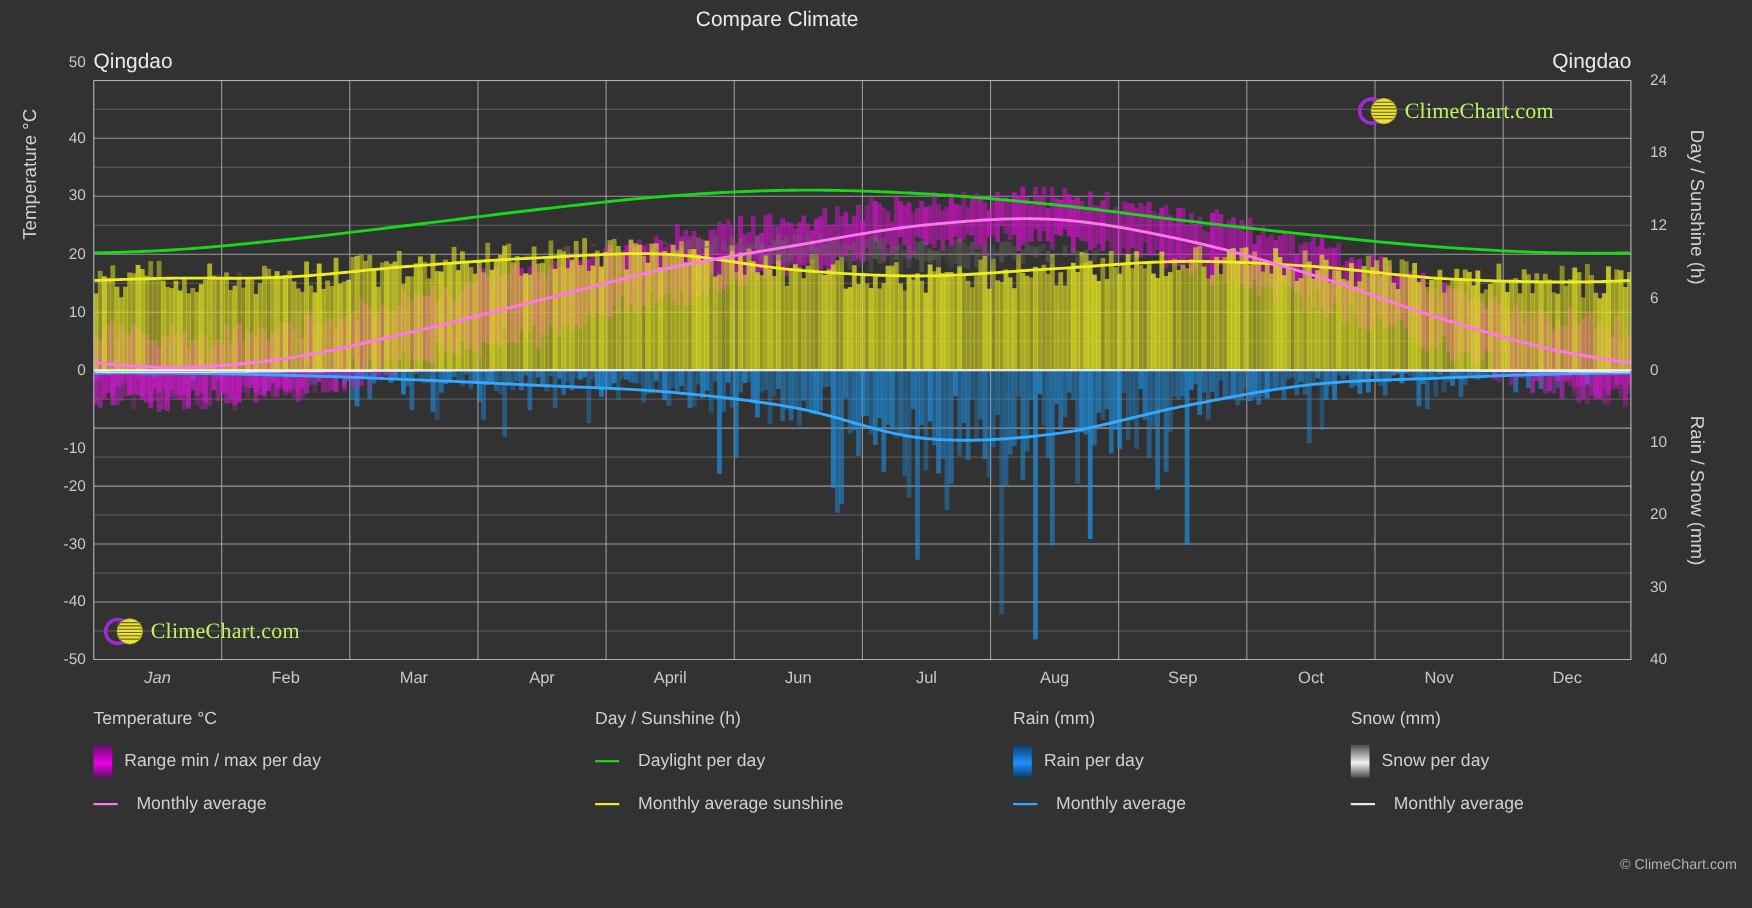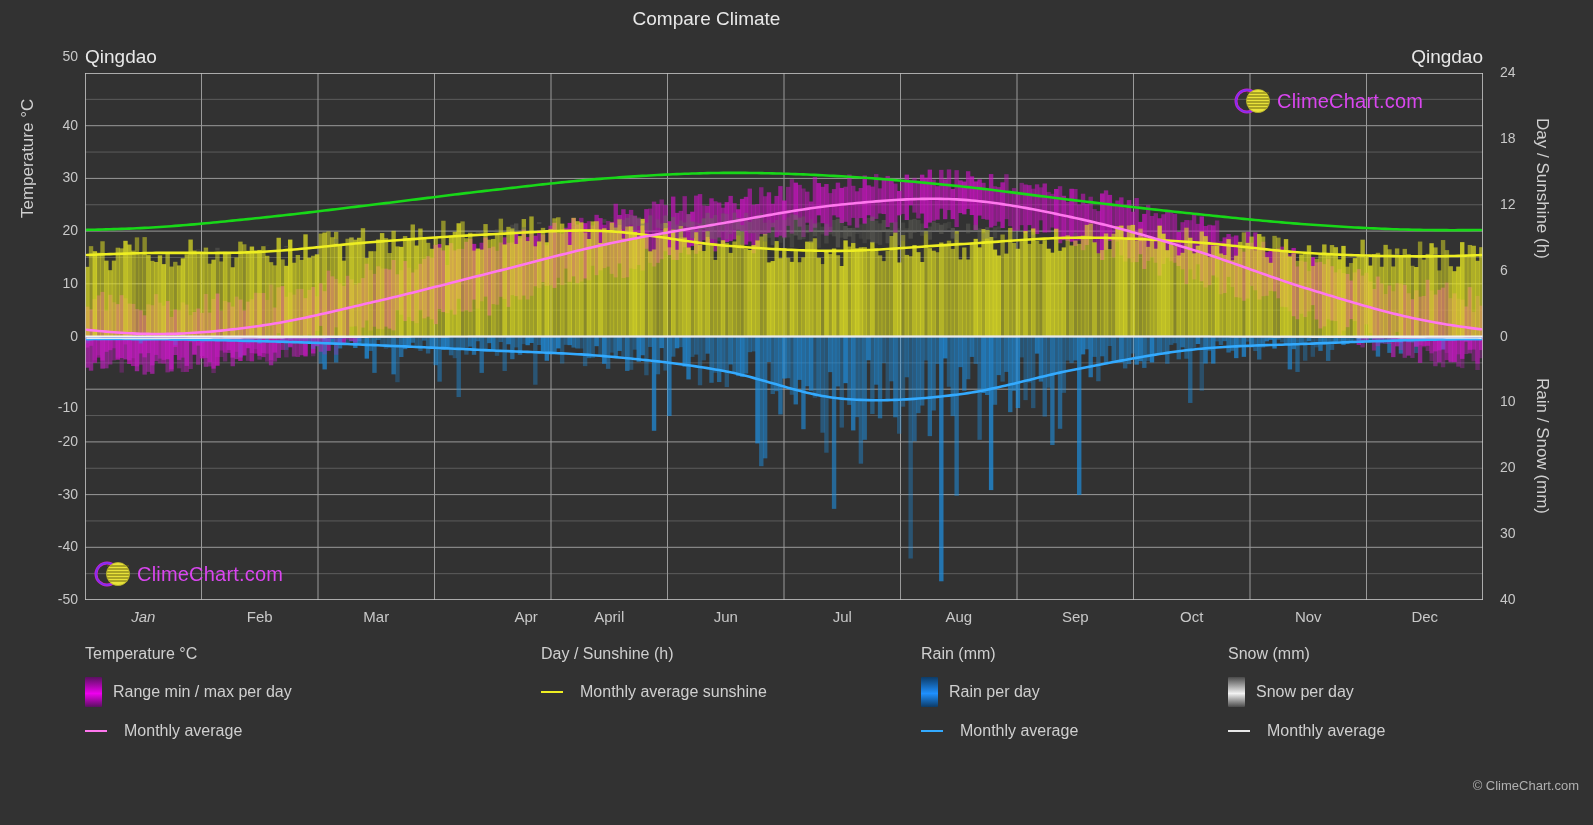--- a/index.html
+++ b/index.html
@@ -41,21 +41,21 @@
   .leg-col{position:absolute;top:0;}
   .leg-head{font-size:16px;color:#cfcfcf;margin-bottom:14px;white-space:nowrap;}
   .leg-row{display:flex;align-items:center;height:30px;margin-bottom:9px;}
   .leg-swatch{width:17px;height:30px;margin-right:11px;flex:0 0 auto;border-radius:1px;}
   .leg-line{width:22px;height:0;border-top:2px solid #fff;margin-right:6px;margin-left:0;flex:0 0 auto;}
   .leg-lbl{font-size:16px;color:#cfcfcf;white-space:nowrap;}
   .copyright{position:absolute;right:14px;top:133px;font-size:13px;color:#b0b0b0;}
 
   
   .logo{position:absolute;display:flex;align-items:center;}
-  .logo .lg-txt{font-size:20px;color:#d946ef;margin-left:2px;letter-spacing:.2px;}
+  .logo .lg-txt{font-size:20px;color:#bef264;margin-left:2px;letter-spacing:.2px;font-family:Liberation Serif, serif;}
 </style>
 </head>
 <body>
 
 <div class="chart-title">Compare Climate</div>
 <div class="city-left">Qingdao</div>
 <div class="city-right">Qingdao</div>
 
 <div class="ylab-left">Temperature °C</div>
 <div class="ylab-r1">Day / Sunshine (h)</div>
@@ -78,21 +78,21 @@
     <div class="tick-r" style="top: 195.75px;">12</div>
     <div class="tick-r" style="top: 261.625px;">6</div>
     <div class="tick-r" style="top: 327.5px;">0</div>
     <div class="tick-r" style="top: 393.375px;">10</div>
     <div class="tick-r" style="top: 459.25px;">20</div>
     <div class="tick-r" style="top: 525.125px;">30</div>
     <div class="tick-r" style="top: 591px;">40</div>
     <div class="tick-x" style="left: 98.25px; font-style: italic;">Jan</div>
     <div class="tick-x" style="left: 214.75px;">Feb</div>
     <div class="tick-x" style="left: 331.25px;">Mar</div>
-    <div class="tick-x" style="left: 447.75px; text-align: right;">Apr</div>
+    <div class="tick-x" style="left: 447.75px;">Apr</div>
     <div class="tick-x" style="left: 564.25px;">April</div>
     <div class="tick-x" style="left: 680.75px;">Jun</div>
     <div class="tick-x" style="left: 797.25px;">Jul</div>
     <div class="tick-x" style="left: 913.75px;">Aug</div>
     <div class="tick-x" style="left: 1030.25px;">Sep</div>
     <div class="tick-x" style="left: 1146.75px;">Oct</div>
     <div class="tick-x" style="left: 1263.25px;">Nov</div>
     <div class="tick-x" style="left: 1379.75px;">Dec</div>
   </div>
 
@@ -1525,20 +1525,24 @@
         <span class="leg-lbl">Range min / max per day</span>
       </div>
       <div class="leg-row">
         <div class="leg-line" style="border-top-color: rgb(255, 119, 238); margin-right: 17px;"></div>
         <span class="leg-lbl">Monthly average</span>
       </div>
     </div>
     <div class="leg-col" style="left: 541px;">
       <div class="leg-head">Day / Sunshine (h)</div>
       <div class="leg-row">
+        <div class="leg-line" style="border-top-color: rgb(24, 216, 24); margin-right: 17px;"></div>
+        <span class="leg-lbl">Daylight per day</span>
+      </div>
+      <div class="leg-row">
         <div class="leg-line" style="border-top-color: rgb(238, 238, 34); margin-right: 17px;"></div>
         <span class="leg-lbl">Monthly average sunshine</span>
       </div>
     </div>
     <div class="leg-col" style="left: 921px;">
       <div class="leg-head">Rain (mm)</div>
       <div class="leg-row">
         <div class="leg-swatch" style="background: linear-gradient(rgb(13, 59, 102) 0%, rgb(30, 144, 255) 55%, rgb(13, 59, 102) 100%);"></div>
         <span class="leg-lbl">Rain per day</span>
       </div>

